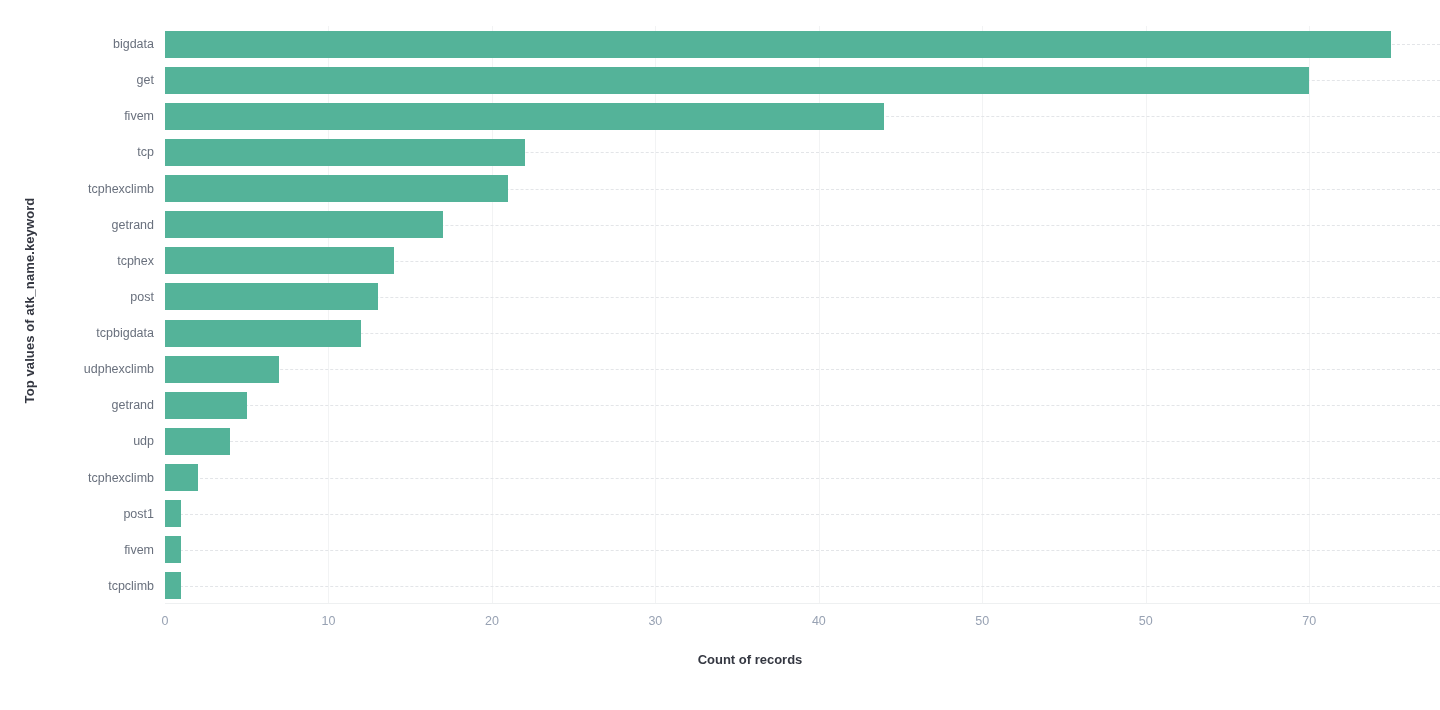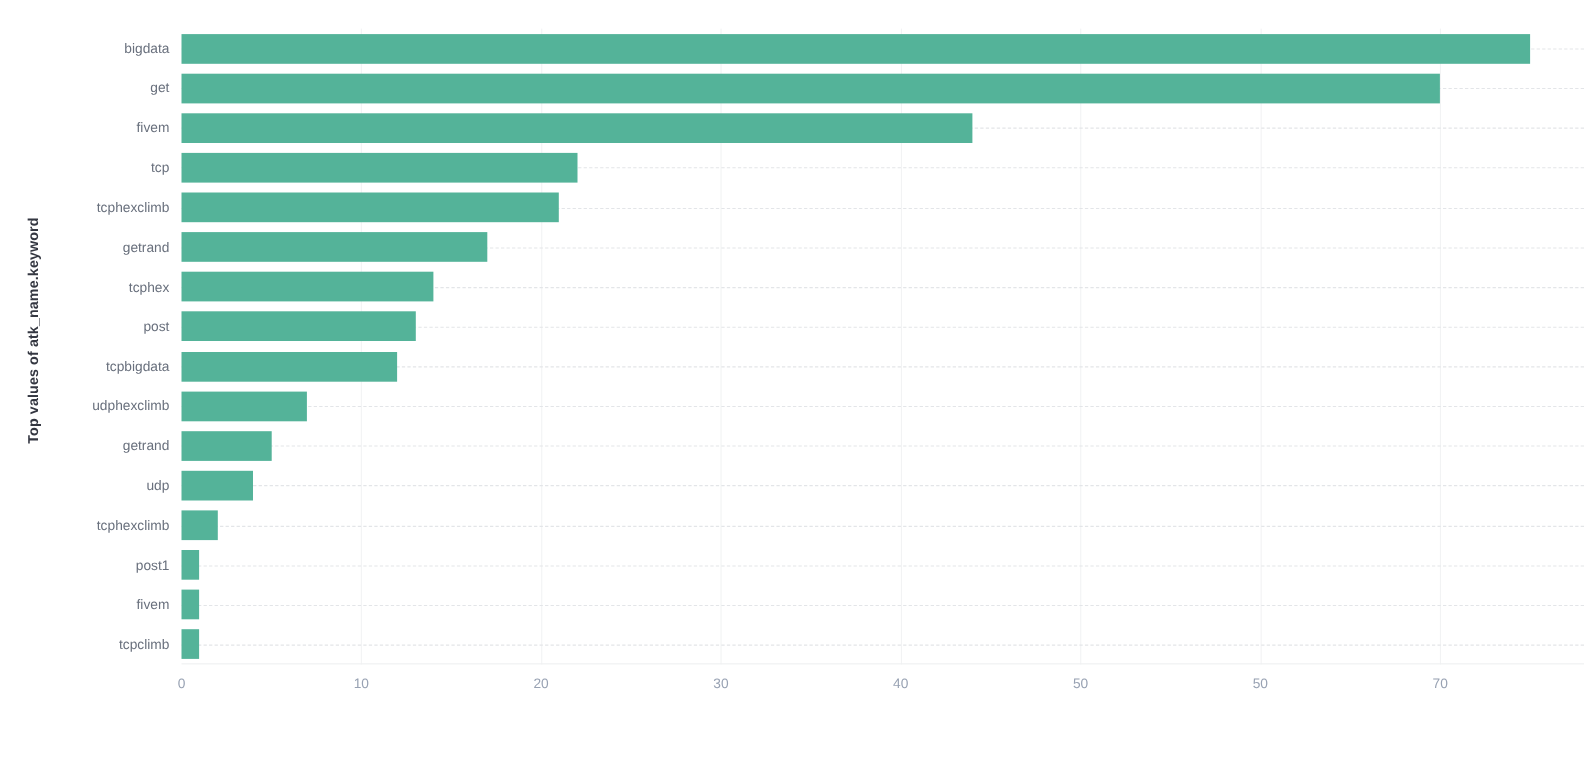--- a/index.html
+++ b/index.html
@@ -262,14 +262,15 @@
       <div class="xtick" style="left: 0px;">0</div>
       <div class="xtick" style="left: 163.462px;">10</div>
       <div class="xtick" style="left: 326.923px;">20</div>
       <div class="xtick" style="left: 490.385px;">30</div>
       <div class="xtick" style="left: 653.846px;">40</div>
       <div class="xtick" style="left: 817.308px;">50</div>
       <div class="xtick" style="left: 980.769px;">50</div>
       <div class="xtick" style="left: 1144.23px;">70</div>
     </div>
 
+  <div id="x-axis-title">Count of records</div>
 
 </div>
 
 </body></html>

